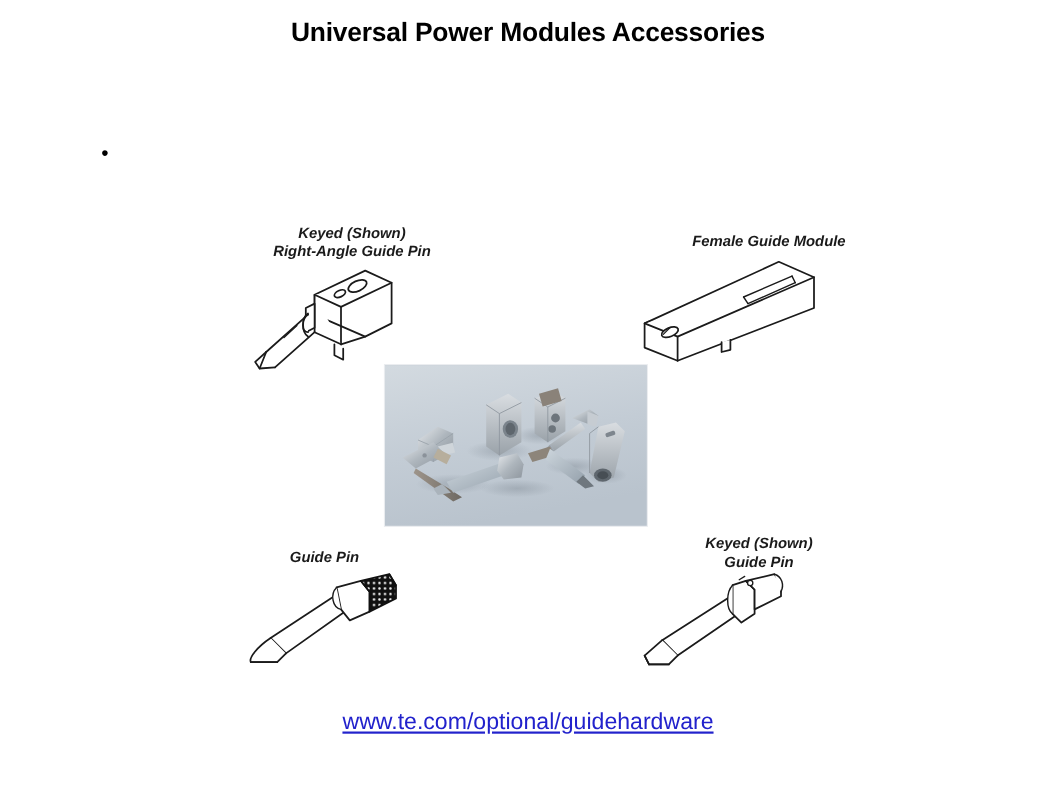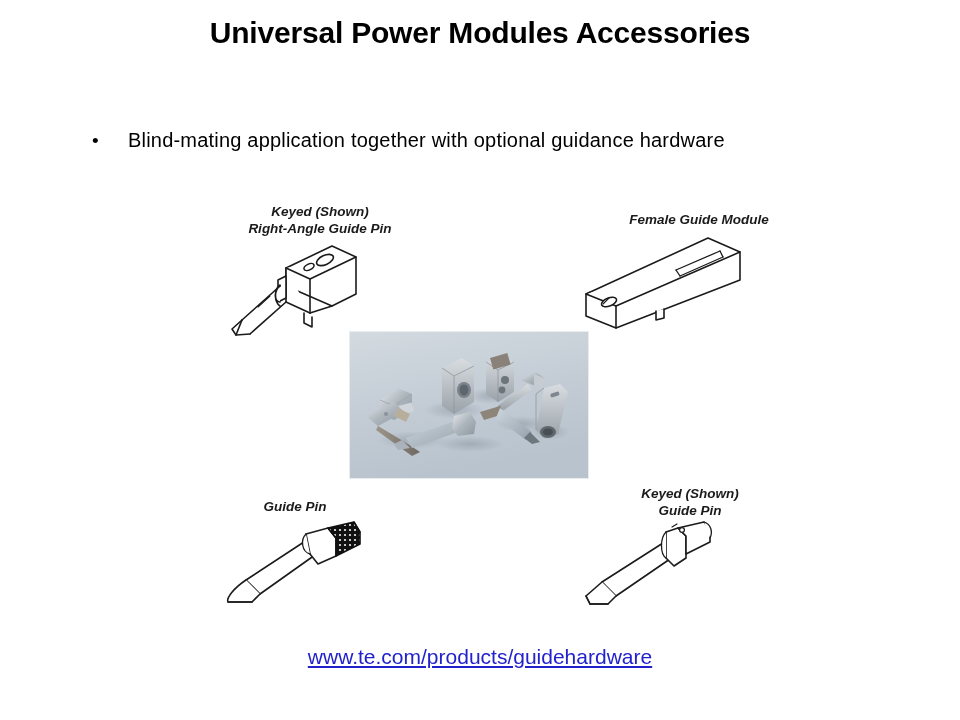--- a/index.html
+++ b/index.html
@@ -22,21 +22,21 @@
     width: 960px; height: 720px;
     background: #ffffff;
   }
 
   
   .slide-title {
     position: absolute;
     left: 0; top: 16px;
     width: 960px;
     text-align: center;
-    font-size: 30px;
+    font-size: 24px;
     font-weight: bold;
     letter-spacing: -0.2px;
     color: #000000;
     font-family: "Liberation Sans", sans-serif;
   }
 
   
   .bullet-row {
     position: absolute;
     left: 92px; top: 126px;
@@ -109,21 +109,20 @@
 </style>
 </head>
 <body>
 
 <div id="slide">
 
   <div class="slide-title">Universal Power Modules Accessories</div>
 
   <div class="bullet-row">
     <span class="bullet-mark">•</span>
-    <span class="bullet-text">Blind-mating application together with optional guidance hardware</span>
   </div>
 
   <div class="caption cap-ra">Keyed (Shown)
 Right-Angle Guide Pin</div>
 
   <div class="fig fig-ra">
     <svg width="136" height="100" viewBox="0 0 136 100">
       <g fill="#ffffff" stroke="#1b1b1b" stroke-width="1.6" stroke-linejoin="round" stroke-linecap="round">
 
         <path d="M58 28 L104 6 L128 17 L128 54 L104 66 L58 46 Z"></path>
@@ -325,15 +324,15 @@
       <g>
         <path d="M194 56 L210 52 L218 60 L208 102 L194 106 L186 98 Z" fill="url(#steelB)"></path>
         <path d="M194 56 L186 62 L186 98" fill="none" stroke="#8f979f" stroke-width="0.8"></path>
         <ellipse cx="198" cy="100" rx="8" ry="6" fill="#5f676e"></ellipse>
         <ellipse cx="198" cy="100" rx="5" ry="3.6" fill="#474e54"></ellipse>
         <rect x="200" y="62" width="9" height="4" rx="1.5" fill="#7e868e" transform="rotate(-18 200 62)"></rect>
       </g>
     </svg>
   </div>
 
-  <div class="url-link">www.te.com/products/guidehardware</div>
+  <div class="url-link">www.te.com/optional/guidehardware</div>
 
 </div>
 
 </body></html>

